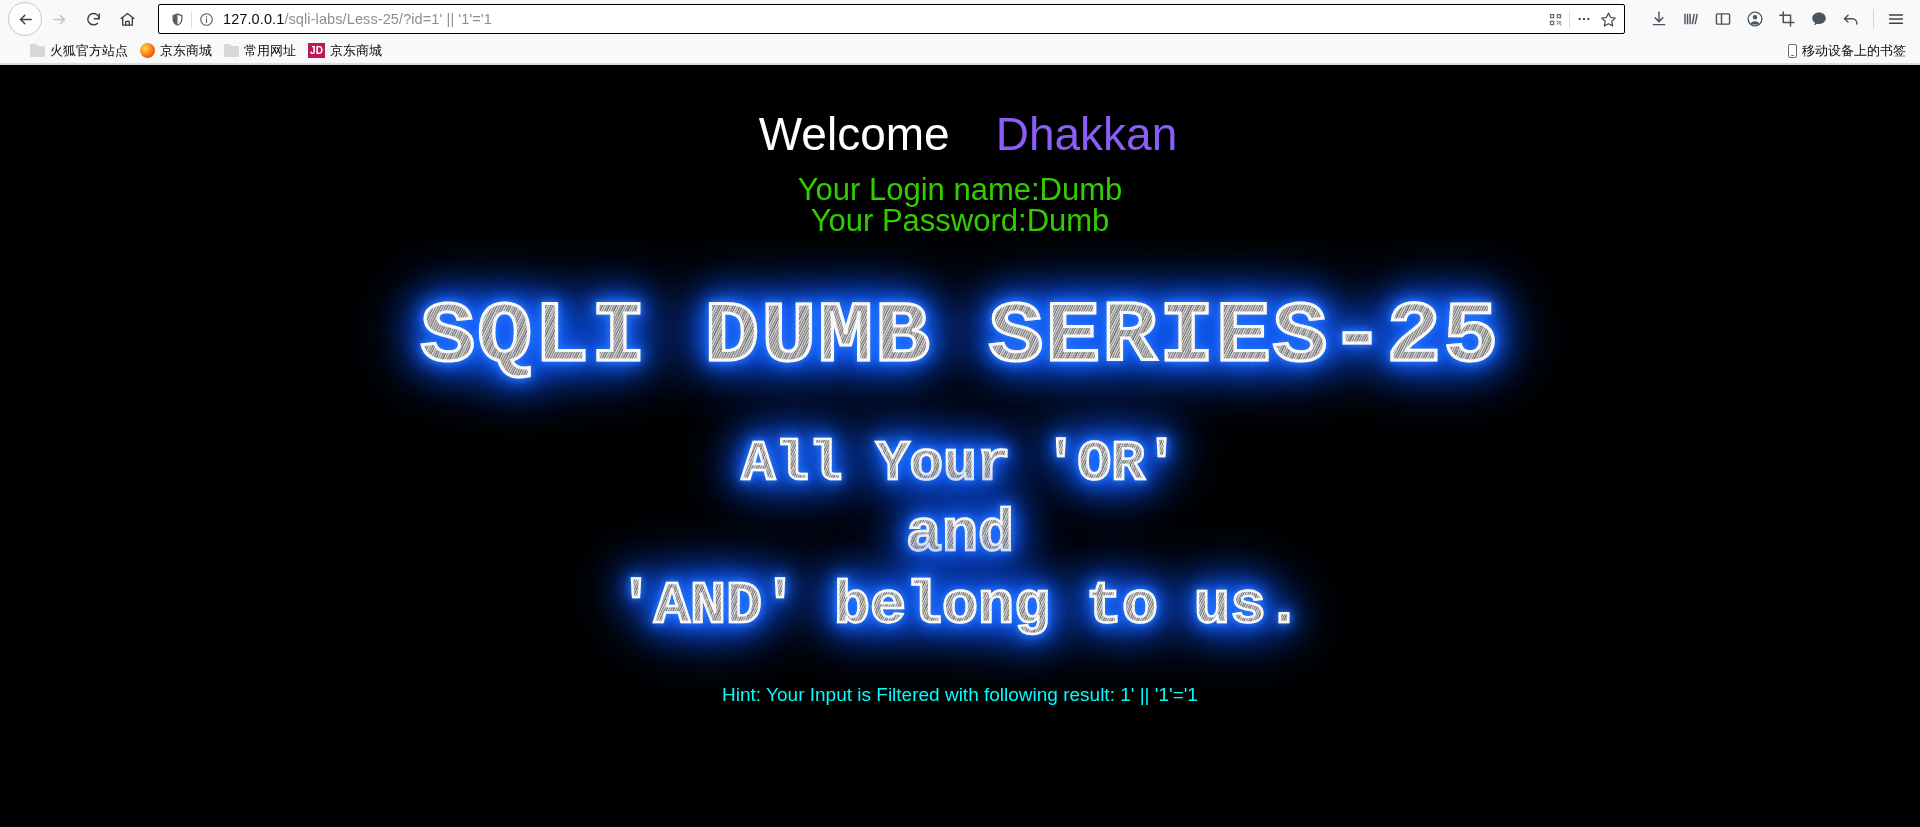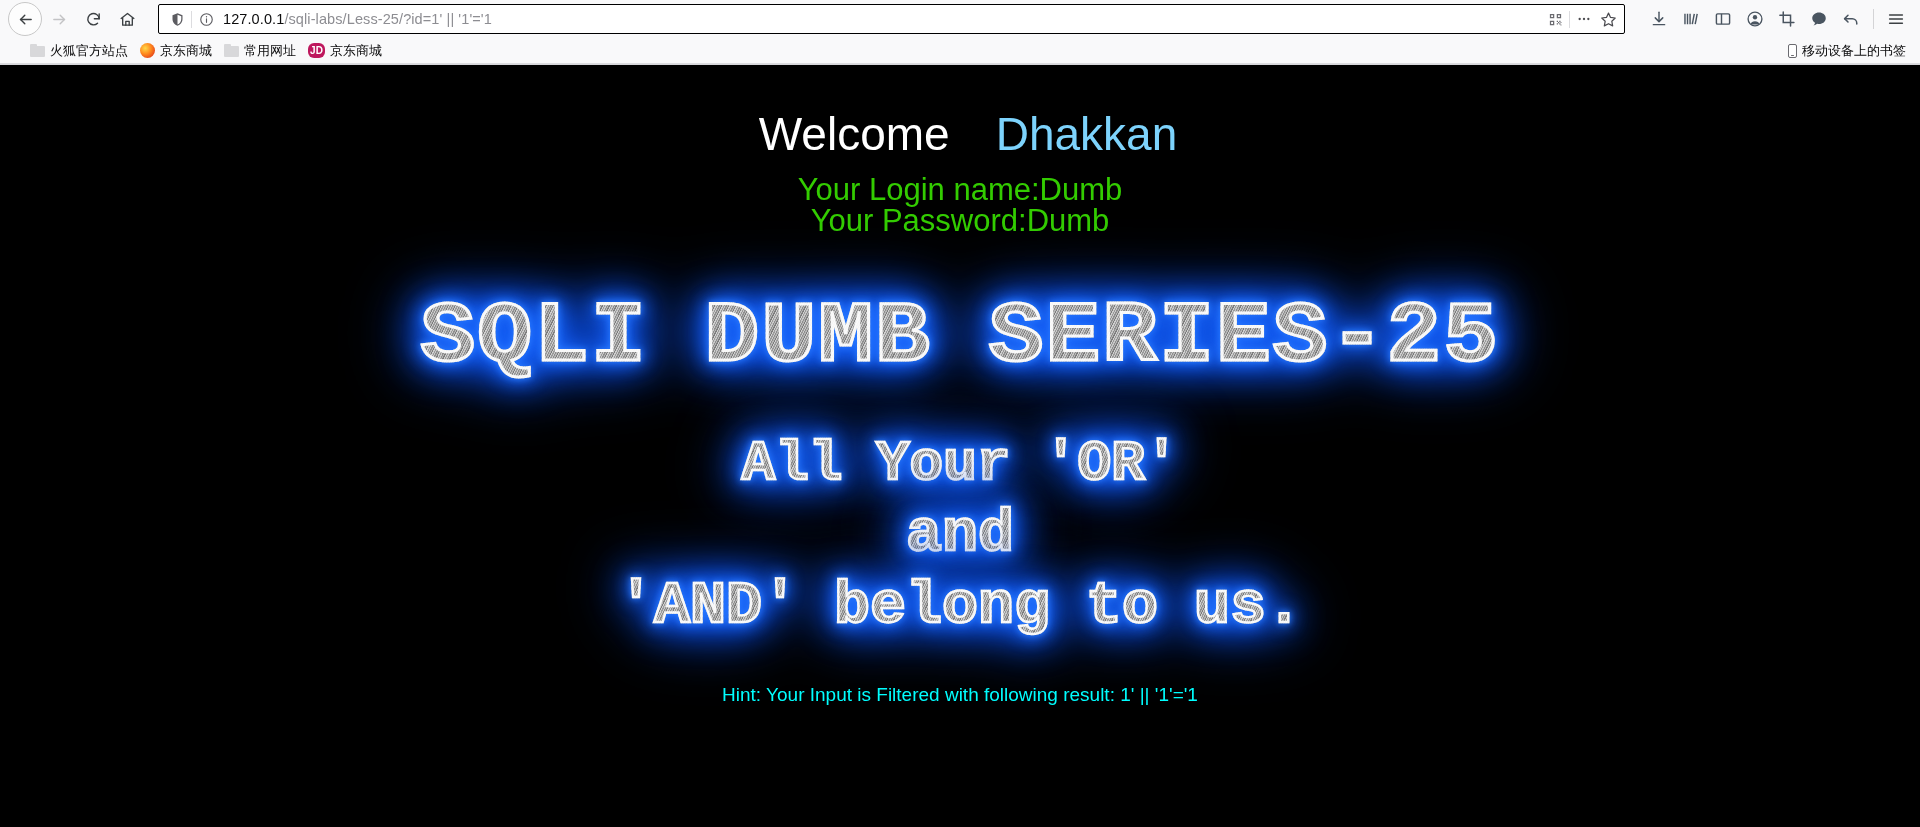--- a/index.html
+++ b/index.html
@@ -118,21 +118,20 @@
     width: 15px; height: 15px; border-radius:50%;
     background: radial-gradient(circle at 35% 35%, #ffd94a 0%, #ff8a1e 42%, #e84c1b 75%, #b5261c 100%);
     display:inline-block;
   }
   .ico-jd {
     width: 17px; height: 15px;
     background: #be185d; color:#fff;
     font-size: 10px; font-weight: bold;
     display:flex; align-items:center; justify-content:center;
     font-family: "Liberation Sans", sans-serif;
-    border-radius: 6px;
   }
   .ico-phone {
     width: 9px; height: 14px; border: 1.4px solid #6b6b70; border-radius: 2px;
     display:inline-block; position: relative; background: #fff;
   }
   .ico-phone:after {
     content:""; position:absolute; left:2px; bottom:0.5px; width:3px; height:1.4px;
     background:#6b6b70; border-radius:1px;
   }
 
@@ -153,21 +152,21 @@
   }
   #welcome-line .w-welcome {
     font-family: "Liberation Sans", sans-serif;
     font-size: 46px;
     color: #ffffff;
     margin-left: 16px;
   }
   #welcome-line .w-name {
     font-family: "Liberation Sans", sans-serif;
     font-size: 46px;
-    color: #7dd3fc;
+    color: #8b5cf6;
     margin-left: 46px;
   }
 
   .credential-line {
     text-align: center;
     color: #33cc00;
     font-family: "Liberation Sans", sans-serif;
     font-size: 31px;
     line-height: 31px;
   }

